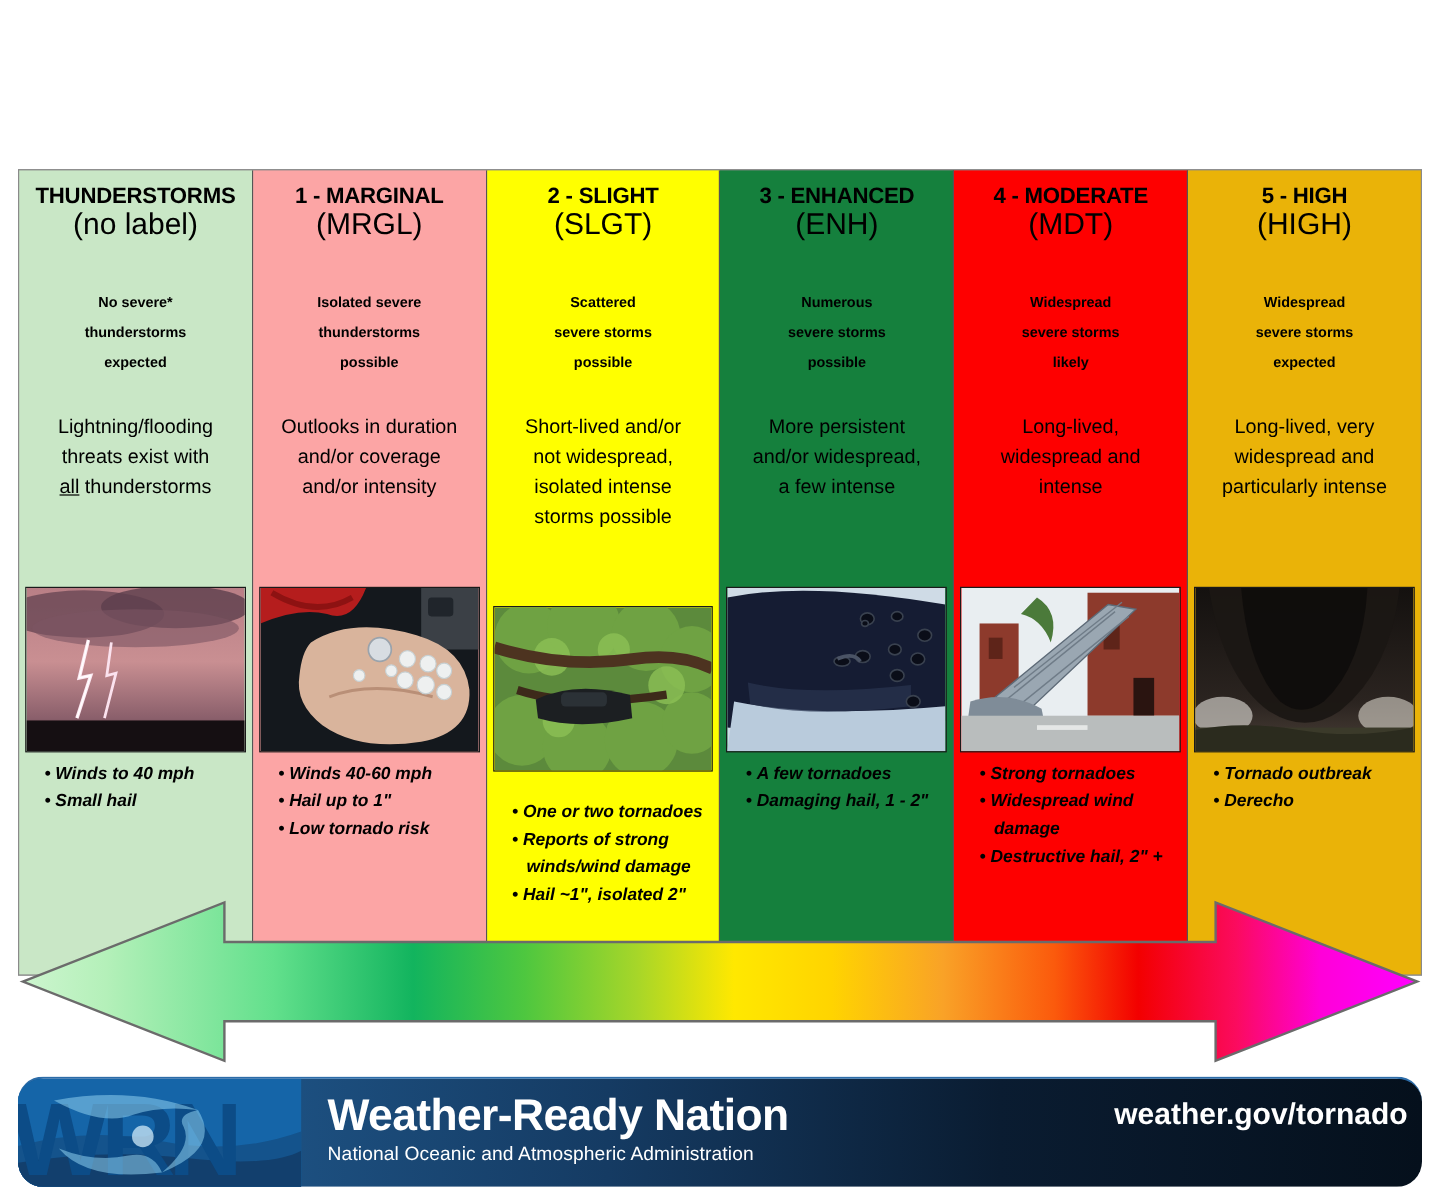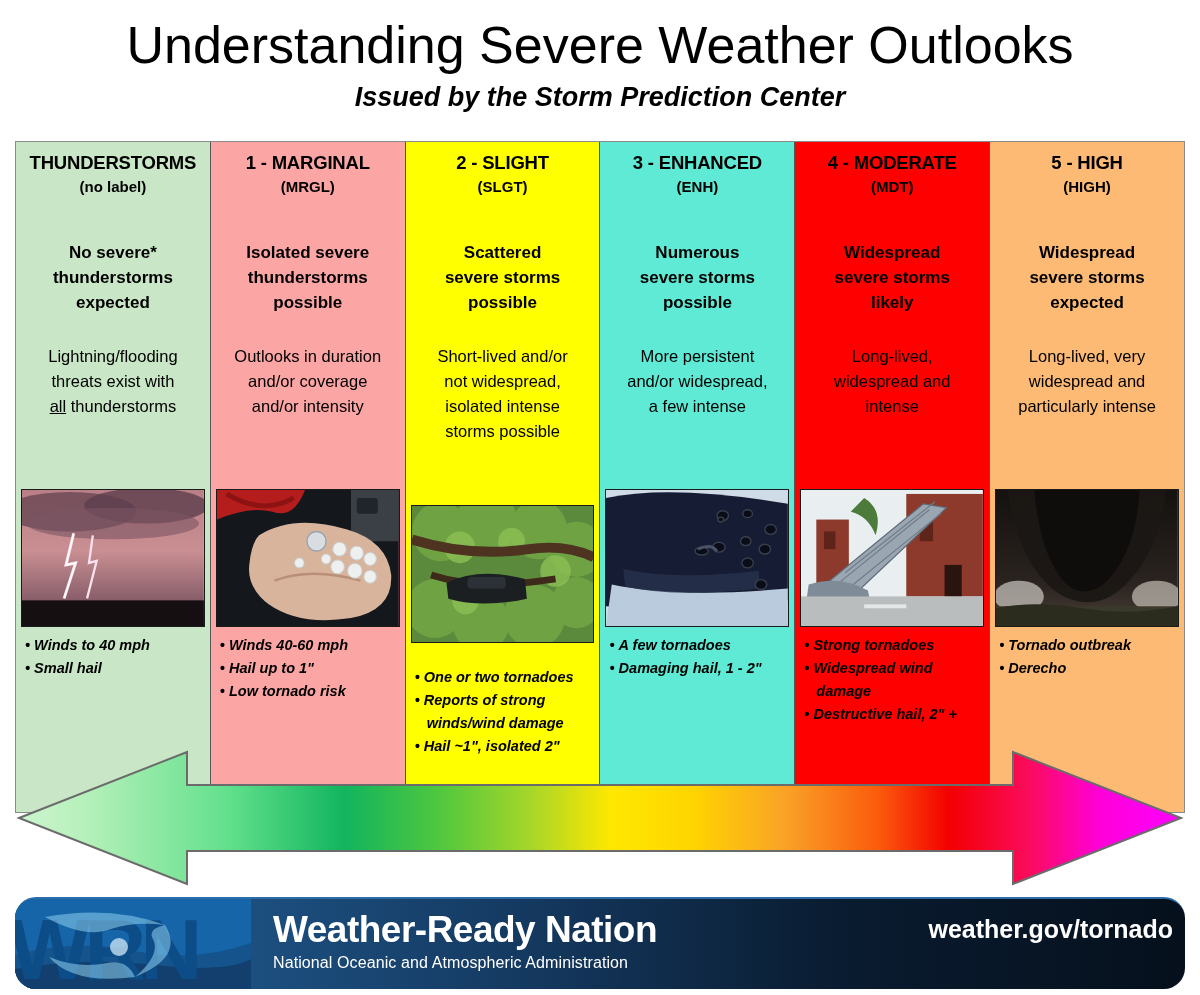--- a/index.html
+++ b/index.html
@@ -67,26 +67,26 @@
   }
   .cat-title {
     font-size: 18.5px;
     font-weight: 700;
     line-height: 24px;
     letter-spacing: -0.2px;
     margin-top: 3px;
     white-space: nowrap;
   }
   .cat-abbr {
-    font-size: 15px;
-    font-weight: 700;
+    font-size: 25px;
+    font-weight: 400;
     line-height: 24px;
   }
   .cat-desc {
-    font-size: 17px;
+    font-size: 12px;
     font-weight: 700;
     line-height: 25px;
     margin-top: 41px;
   }
   .cat-detail {
     font-size: 16.5px;
     font-weight: 400;
     line-height: 25px;
     margin-top: 29px;
   }
@@ -95,21 +95,21 @@
   .col-photo {
     height: 138px;
     margin: 0 5px;
     border: 1px solid #1a1a1a;
     position: relative;
     overflow: hidden;
   }
 
   .col-bullets {
     flex: 1;
-    padding: 7px 5px 4px 9px;
+    padding: 7px 5px 4px 21px;
     font-size: 14.5px;
     font-style: italic;
     font-weight: 700;
     line-height: 23px;
     text-align: left;
   }
   .bullet {
     display: block;
     padding-left: 12px;
     text-indent: -12px;
@@ -173,24 +173,20 @@
     font-size: 25px;
     font-weight: 700;
     line-height: 32px;
   }
 </style>
 </head>
 <body>
 
 <div id="page">
 
-  <div id="title-block">
-    <div id="main-title">Understanding Severe Weather Outlooks</div>
-    <div id="sub-title">Issued by the Storm Prediction Center</div>
-  </div>
 
   <div id="matrix">
       <div class="col" style="background: rgb(201, 231, 198);">
         <div class="col-text">
           <div class="cat-title">THUNDERSTORMS</div>
           <div class="cat-abbr">(no label)</div>
           <div class="cat-desc">
             <div>No severe*</div>
             <div>thunderstorms</div>
             <div>expected</div>
@@ -306,21 +302,21 @@
         <path d="M20 70 Q70 86 150 74" stroke="#3d2a1a" stroke-width="7" fill="none"></path>
         <path d="M36 78 Q70 62 118 74 L120 94 Q74 104 38 94 Z" fill="#1c1f22"></path>
         <rect x="58" y="72" width="40" height="12" rx="4" fill="#2b3136"></rect>
       </svg></div>
         <div class="col-bullets">
           <span class="bullet">One or two tornadoes</span>
           <span class="bullet">Reports of strong winds/wind damage</span>
           <span class="bullet">Hail ~1", isolated 2"</span>
         </div>
       </div>
-      <div class="col" style="background: #5eead4;">
+      <div class="col" style="background: #15803d;">
         <div class="col-text">
           <div class="cat-title">3 - ENHANCED</div>
           <div class="cat-abbr">(ENH)</div>
           <div class="cat-desc">
             <div>Numerous</div>
             <div>severe storms</div>
             <div>possible</div>
           </div>
           <div class="cat-detail">
             <div>More persistent</div>
@@ -387,21 +383,21 @@
         <rect x="0" y="108" width="190" height="30" fill="#b9bdbd"></rect>
         <rect x="66" y="116" width="44" height="4" fill="#e5e7e6"></rect>
         <path d="M66 8 Q86 20 78 46 Q70 26 52 22 Z" fill="#4b7a3a"></path>
       </svg></div>
         <div class="col-bullets">
           <span class="bullet">Strong tornadoes</span>
           <span class="bullet">Widespread wind damage</span>
           <span class="bullet">Destructive hail, 2" +</span>
         </div>
       </div>
-      <div class="col" style="background: #fdba74;">
+      <div class="col" style="background: #eab308;">
         <div class="col-text">
           <div class="cat-title">5 - HIGH</div>
           <div class="cat-abbr">(HIGH)</div>
           <div class="cat-desc">
             <div>Widespread</div>
             <div>severe storms</div>
             <div>expected</div>
           </div>
           <div class="cat-detail">
             <div>Long-lived, very</div>

